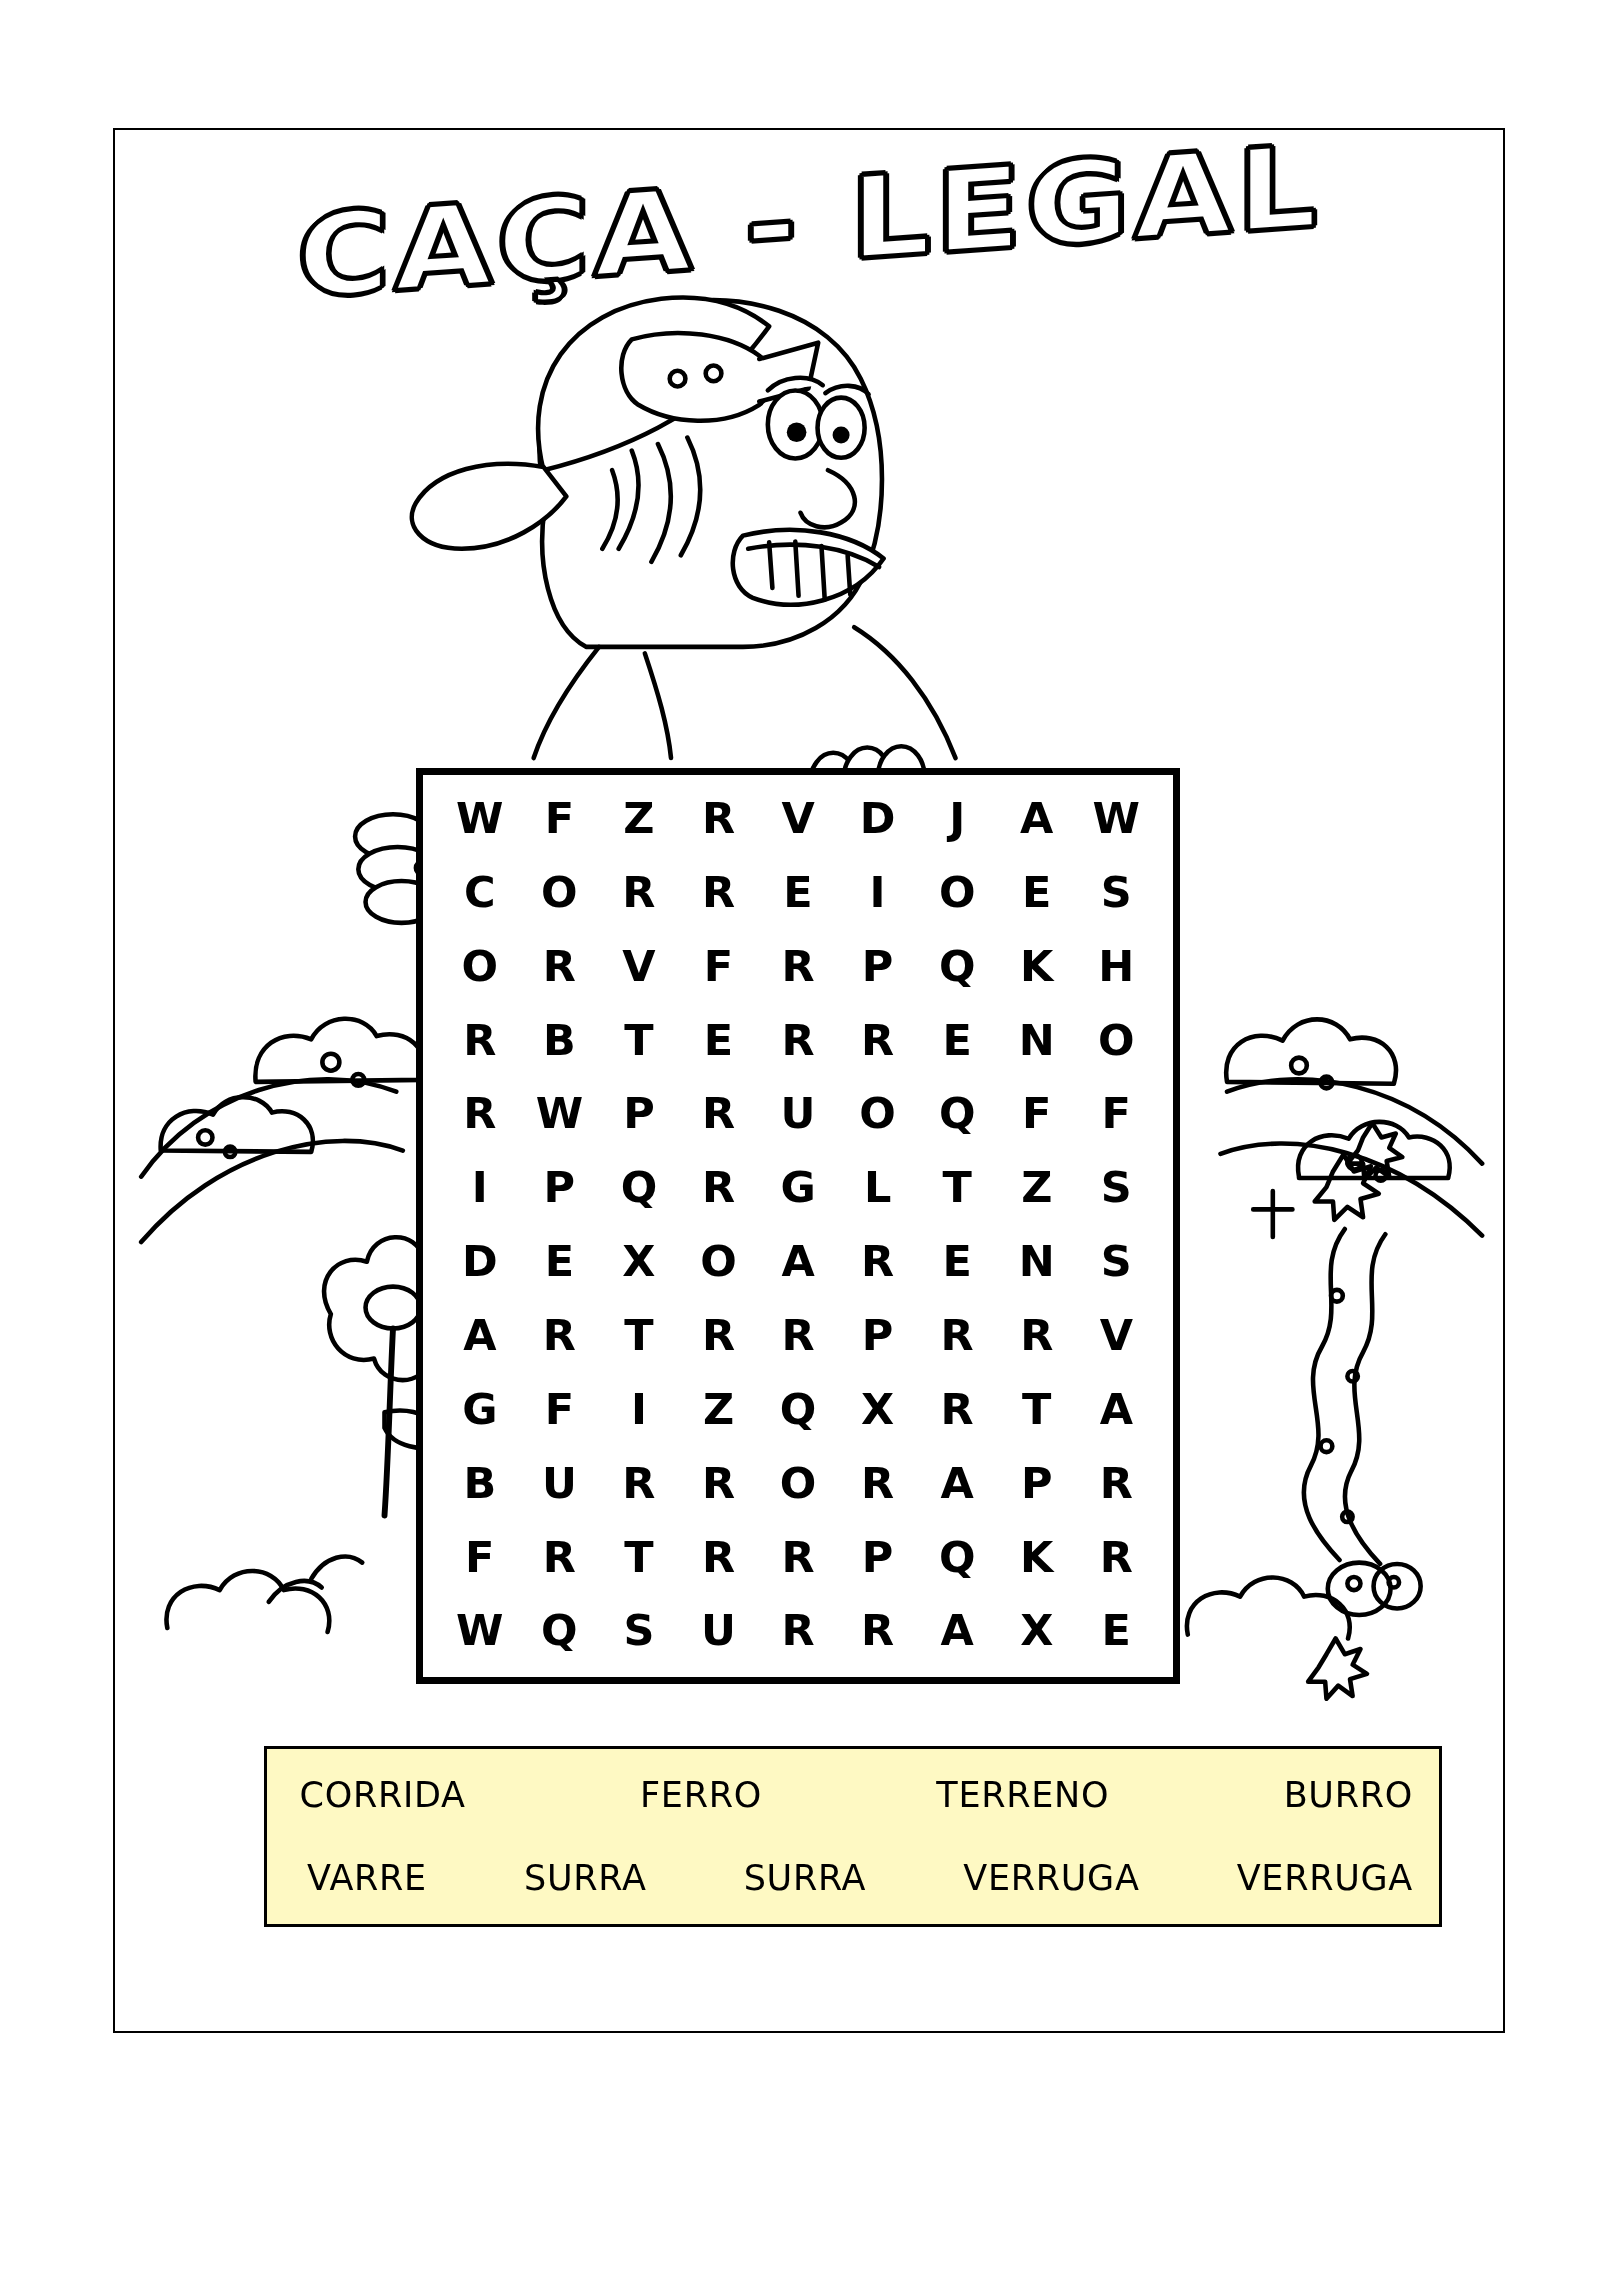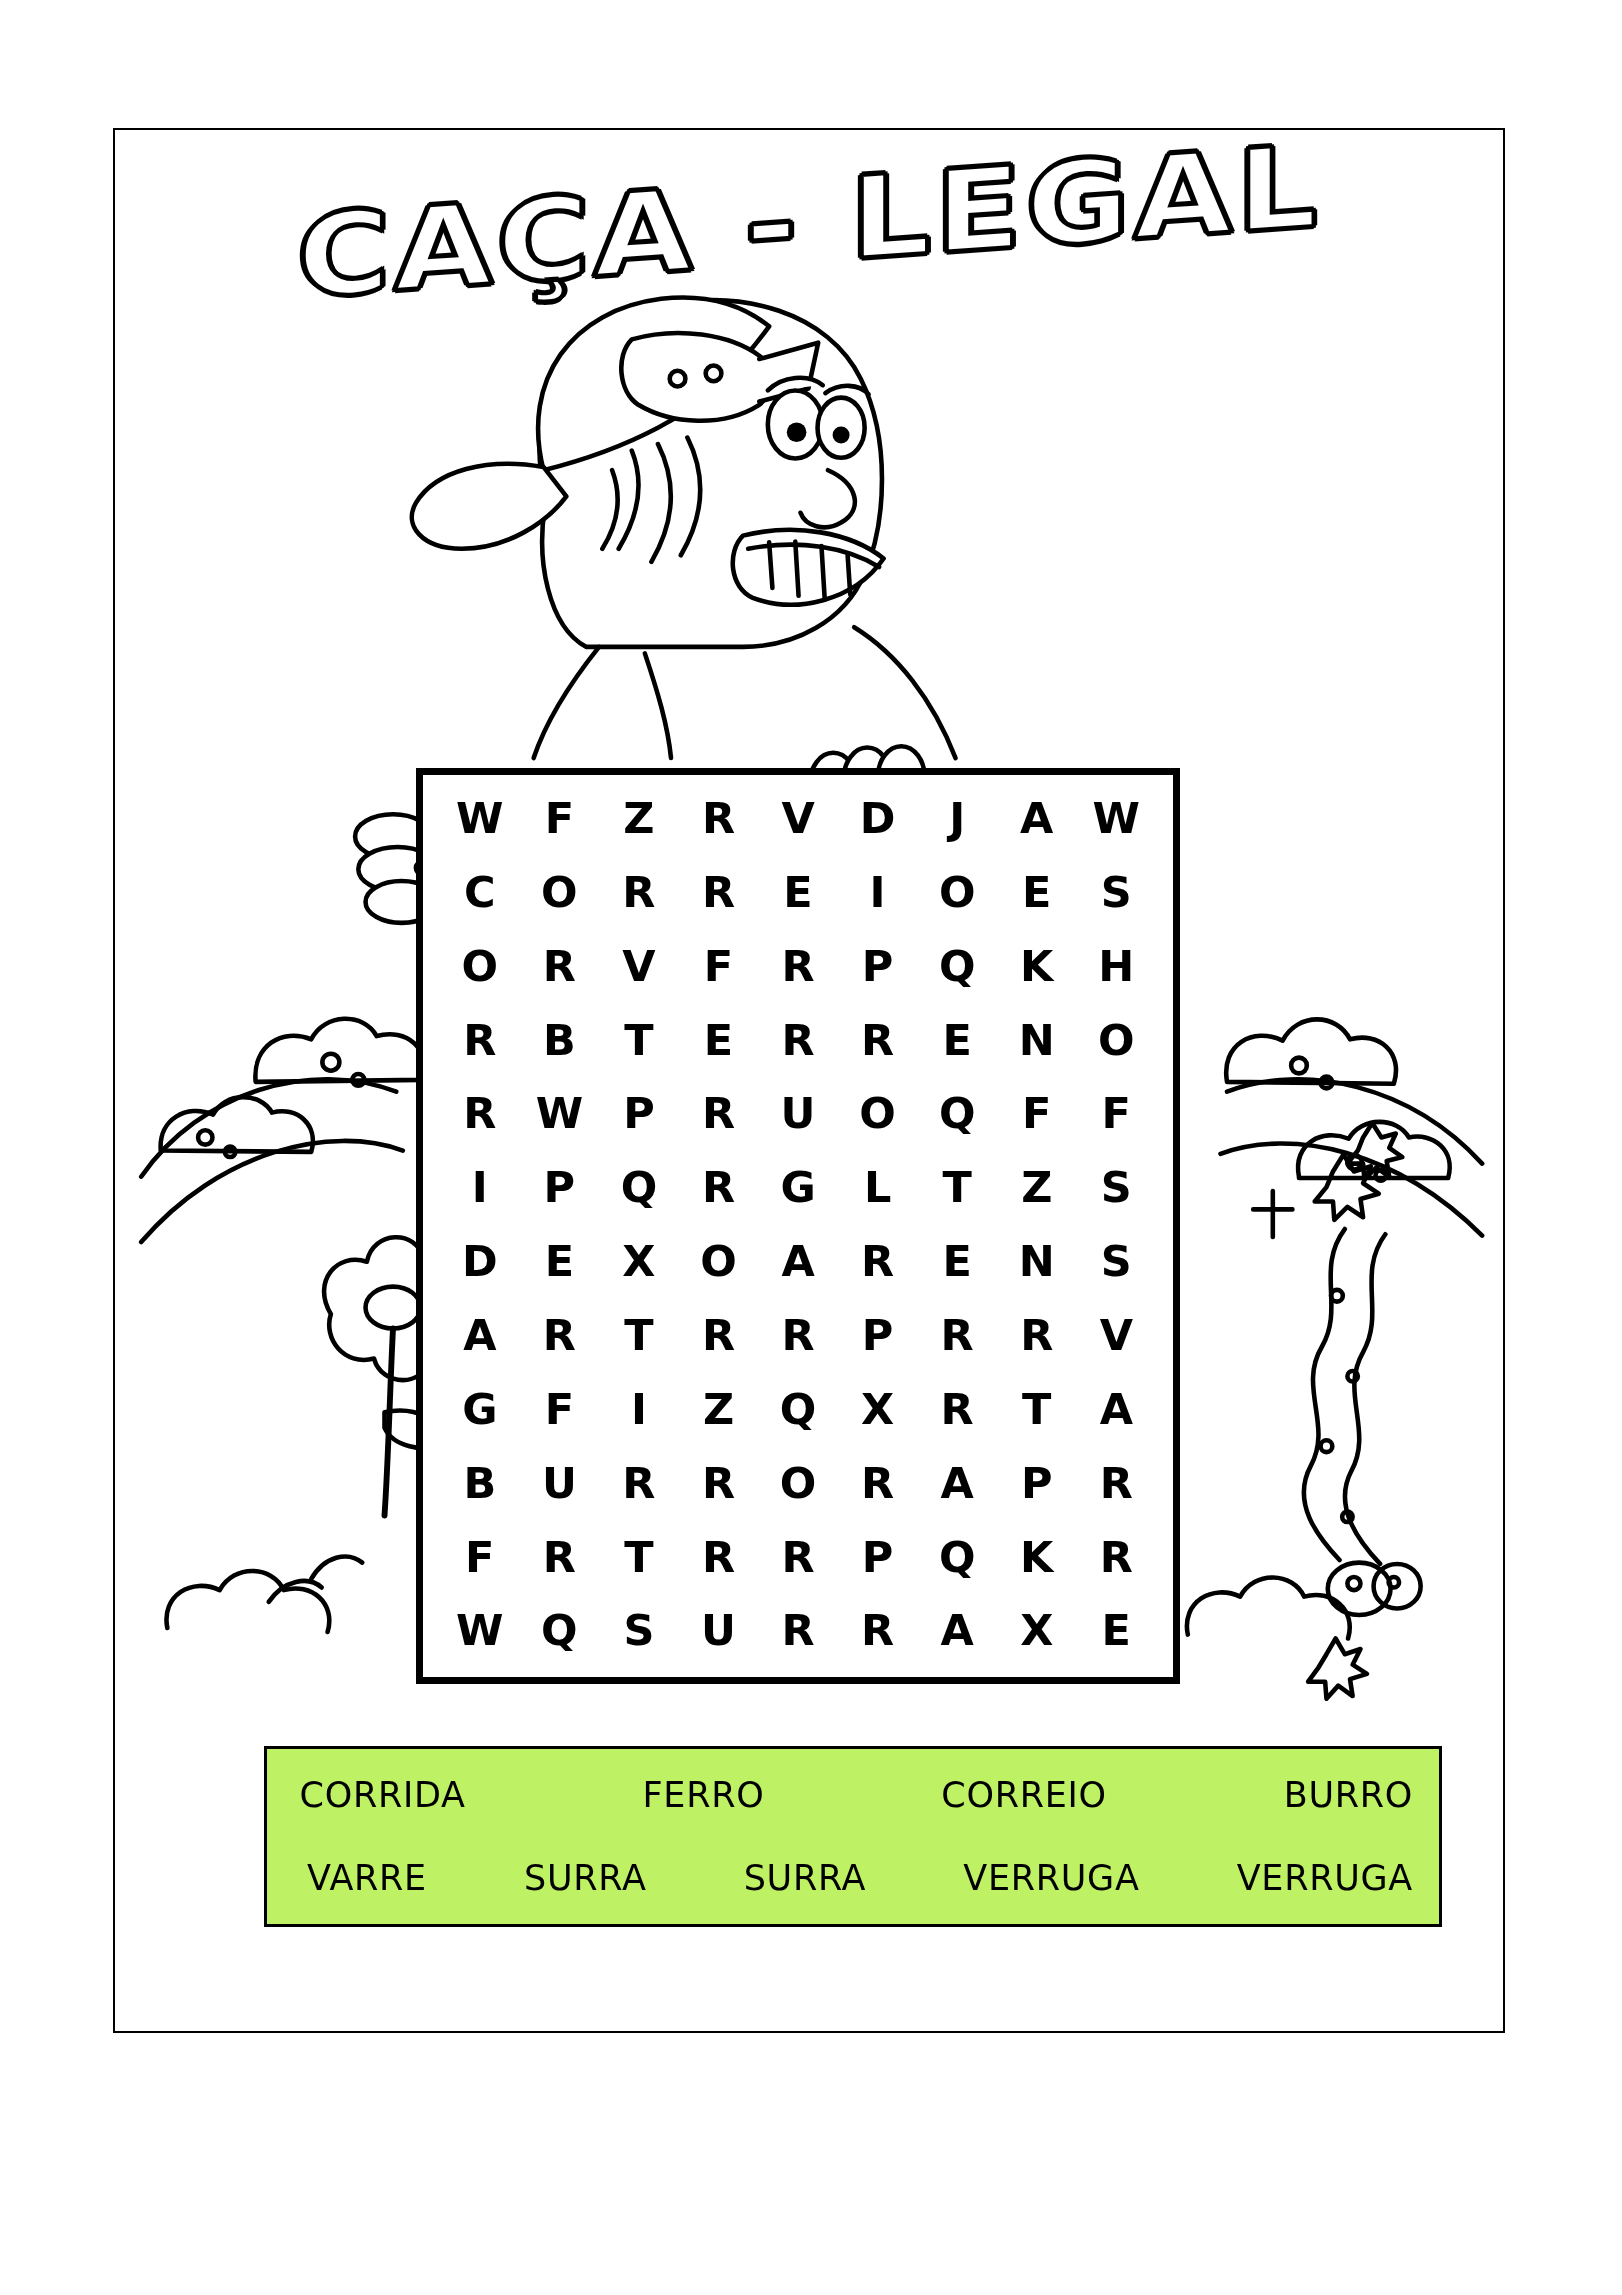--- a/index.html
+++ b/index.html
@@ -86,21 +86,21 @@
 
   
   .word-box {
     position: absolute;
     left: 149px;
     top: 1616px;
     width: 1178px;
     height: 181px;
     border: 3.3px solid #000;
     box-sizing: border-box;
-    background: #bef264;
+    background: #fef9c3;
     display: flex;
     flex-direction: column;
     justify-content: center;
     padding: 3.9px 26px;
   }
   .word-row {
     display: flex;
     justify-content: space-between;
     align-items: center;
     flex: 1;
@@ -386,21 +386,21 @@
       <span class="grid-cell">A</span>
       <span class="grid-cell">X</span>
       <span class="grid-cell">E</span>
     </div>
   </div>
 
   <div class="word-box">
     <div class="word-row row-1">
       <span class="word-item">CORRIDA</span>
       <span class="word-item">FERRO</span>
-      <span class="word-item">CORREIO</span>
+      <span class="word-item">TERRENO</span>
       <span class="word-item">BURRO</span>
     </div>
     <div class="word-row row-2">
       <span class="word-item">VARRE</span>
       <span class="word-item">SURRA</span>
       <span class="word-item">SURRA</span>
       <span class="word-item">VERRUGA</span>
       <span class="word-item">VERRUGA</span>
     </div>
   </div>

